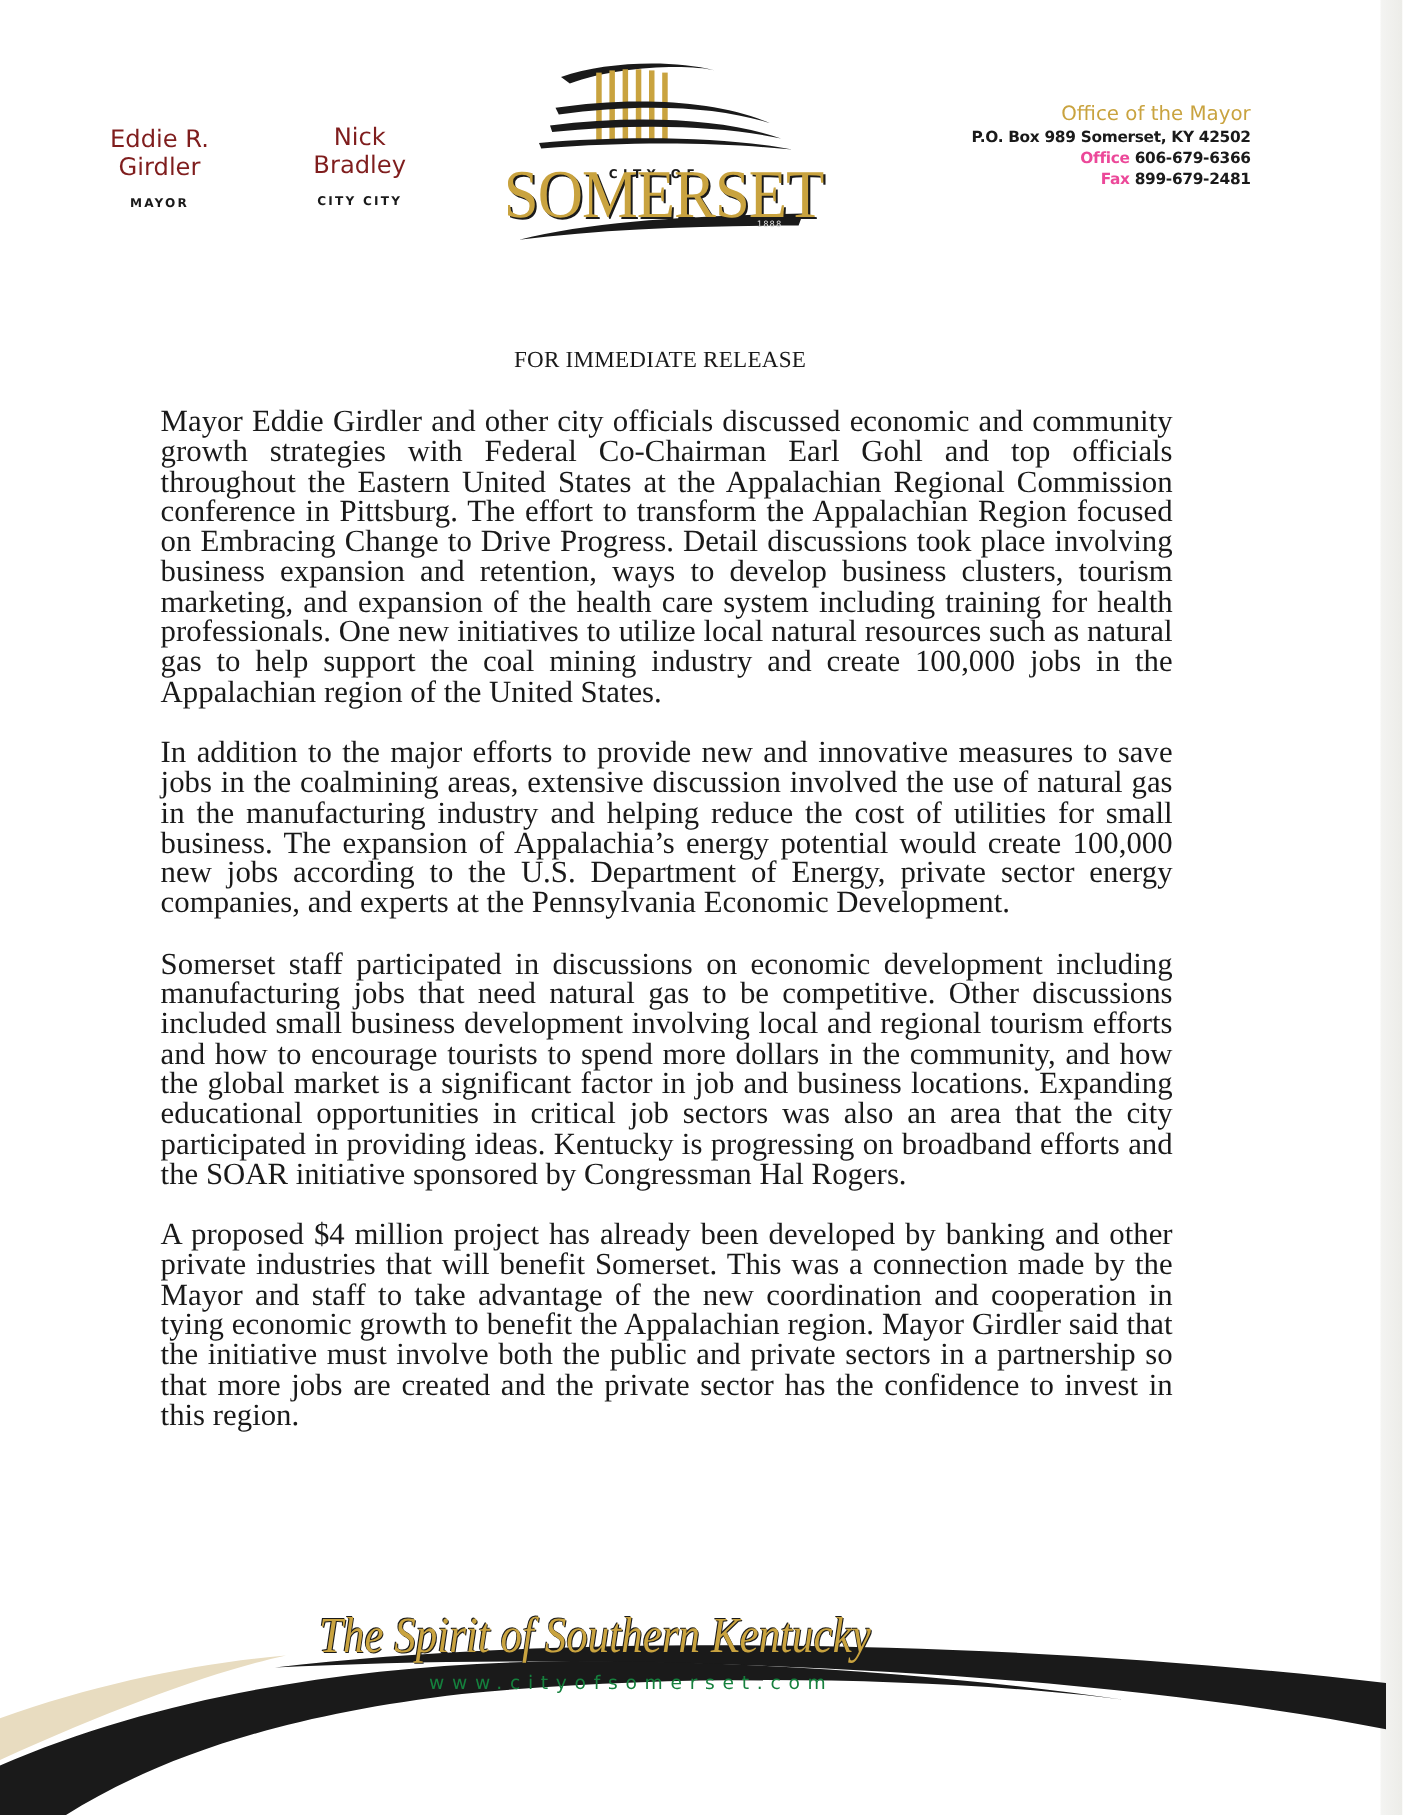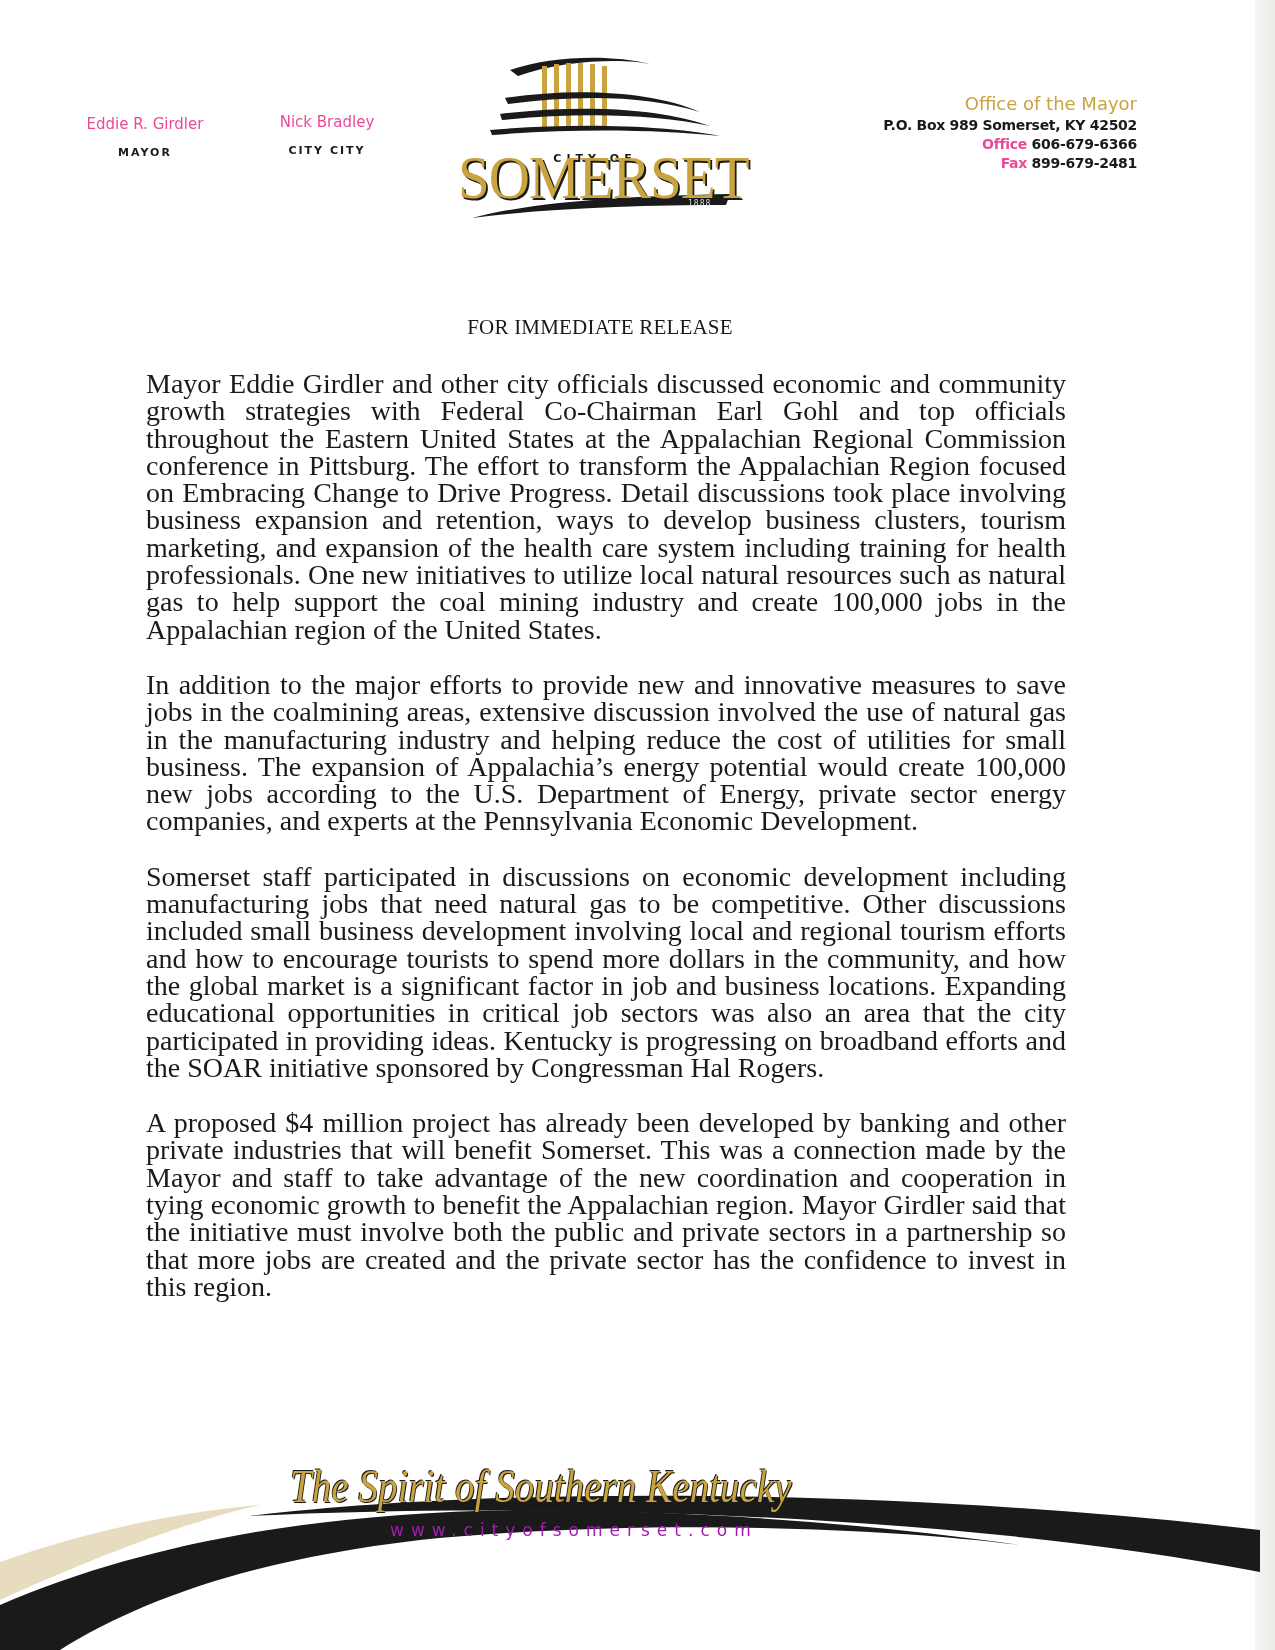--- a/index.html
+++ b/index.html
@@ -8,21 +8,21 @@
     background: #ffffff;
     font-family: "Liberation Serif", serif;
     color: #1a1a1a;
   }
   .right-shadow {
     position: absolute; top: 0; right: 0; width: 20px; height: 1650px;
     background: linear-gradient(to right, #f4f4f2, #ecece8);
   }
   
   .officer { position: absolute; text-align: center; font-family: "DejaVu Sans", sans-serif; }
-  .officer .name { color: #ec4899; font-size: 15px; letter-spacing: 0; }
+  .officer .name { color: #7f1d1d; font-size: 22px; letter-spacing: 0; }
   .officer .role { color: #1a1a1a; font-size: 11px; font-weight: bold; letter-spacing: 2px; margin-top: 13px; }
   #mayor { left: 70px; top: 115px; width: 150px; }
   #clerk { left: 262px; top: 113px; width: 130px; }
 
   .logo { position: absolute; left: 450px; top: 50px; width: 340px; height: 180px; }
   .logo-city-of {
     position: absolute; left: 90px; top: 82px; width: 110px; text-align: center;
     font-family: "DejaVu Sans", sans-serif; font-weight: bold; font-size: 11px;
     letter-spacing: 5px; color: #1a1a1a; margin-top: 20px;
   }
@@ -55,21 +55,21 @@
   
   .footer { position: absolute; left: 0; top: 1400px; width: 1275px; height: 250px; }
   .tagline {
     position: absolute; left: 290px; top: 60px; font-family: "Liberation Serif", serif;
     font-style: italic; font-size: 46px; color: #c9a33f;
     text-shadow: 1px 1px 0 #1a1a1a, -1px -1px 0 #1a1a1a; transform: scaleX(0.85); transform-origin: left;
     white-space: nowrap;
   }
   .website {
     position: absolute; left: 390px; top: 120px; font-family: "DejaVu Sans", sans-serif;
-    font-size: 17px; letter-spacing: 7px; color: #a21caf;
+    font-size: 17px; letter-spacing: 7px; color: #15803d;
   }
 </style>
 </head>
 <body>
 
 <div class="right-shadow"></div>
 
 <div id="mayor" class="officer">
   <div class="name">Eddie R. Girdler</div>
   <div class="role">MAYOR</div>

